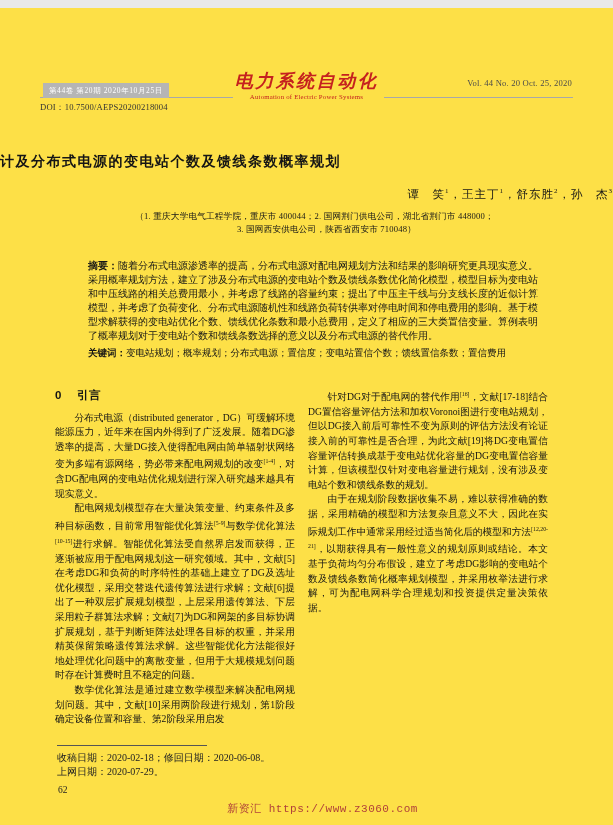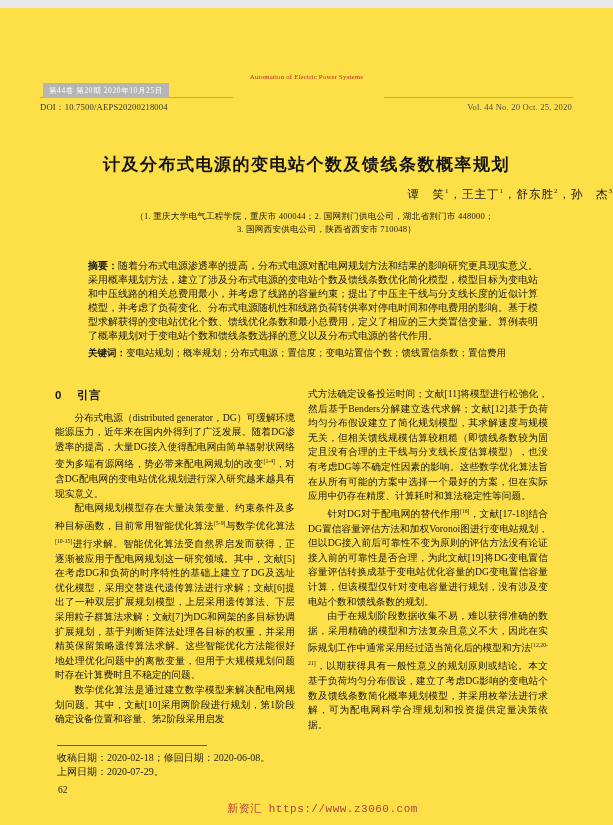--- a/index.html
+++ b/index.html
@@ -13,24 +13,24 @@
   .hdr-line.left{left:40px;width:193px;}
   .hdr-line.right{left:384px;width:189px;}
   .issue-badge{
     position:absolute;left:43px;top:75px;background:#b5b5b5;color:#ffffff;
     font-size:7.5px;letter-spacing:.6px;padding:3px 6px 2px 6px;white-space:nowrap;
   }
   .doi{position:absolute;left:40px;top:94px;font-size:8.6px;color:#333;letter-spacing:.2px;}
   .logo{position:absolute;left:0;right:0;top:64px;text-align:center;line-height:1.1;}
   .logo-cn{font-size:18px;font-weight:bold;font-style:italic;color:#c5211f;letter-spacing:2.5px;}
   .logo-en{font-size:6.8px;color:#c5211f;margin-top:1px;letter-spacing:.2px;}
-  .vol-en{position:absolute;right:41px;top:94px;font-size:8.6px;color:#4a4a4a;letter-spacing:.2px;}
+  .vol-en{position:absolute;right:41px;top:70px;font-size:8.6px;color:#4a4a4a;letter-spacing:.2px;}
   
-  .title{position:absolute;left:0;right:0;top:145px;text-align:center;
-    font-size:17px;font-weight:bold;letter-spacing:1.5px;}
+  .title{position:absolute;left:0;right:0;top:145px;text-align:left;
+    font-size:14px;font-weight:bold;letter-spacing:1.5px;}
   .authors{position:absolute;left:0;right:0;top:179px;text-align:right;font-size:11.5px;letter-spacing:1px;}
   .authors sup{font-size:7px;}
   .affil{position:absolute;left:0;right:0;text-align:center;font-size:8.6px;color:#161616;letter-spacing:.2px;}
   .affil.l1{top:203px;padding-left:16px;}
   .affil.l2{top:216px;padding-left:40px;}
   
   .abstract{position:absolute;left:88px;width:450px;top:251px;
     font-size:10px;line-height:14px;text-align:justify;}
   .keywords{position:absolute;left:88px;width:450px;top:339px;
     font-size:9.5px;line-height:13.3px;text-align:justify;}
@@ -55,20 +55,21 @@
 </head>
 <body>
 
 <div class="page">
 
   <div class="hdr-line left"></div>
   <div class="hdr-line right"></div>
   <div class="issue-badge">第44卷 第20期 2020年10月25日</div>
   <div class="doi">DOI：10.7500/AEPS20200218004</div>
   <div class="logo">
+    <div class="logo-cn">电力系统自动化</div>
     <div class="logo-en">Automation of Electric Power Systems</div>
   </div>
   <div class="vol-en">Vol. 44 No. 20 Oct. 25, 2020</div>
 
   <div class="title">计及分布式电源的变电站个数及馈线条数概率规划</div>
   <div class="authors"><span>谭　笑</span><sup>1</sup><span>，王主丁</span><sup>1</sup><span>，舒东胜</span><sup>2</sup><span>，孙　杰</span><sup>3</sup><span></span></div>
   <div class="affil l1">（1. 重庆大学电气工程学院，重庆市 400044；2. 国网荆门供电公司，湖北省荆门市 448000；</div>
   <div class="affil l2">3. 国网西安供电公司，陕西省西安市 710048）</div>
 
   <div class="abstract"><span class="lbl">摘要：</span><span>随着分布式电源渗透率的提高，分布式电源对配电网规划方法和结果的影响研究更具现实意义。采用概率规划方法，建立了涉及分布式电源的变电站个数及馈线条数优化简化模型，模型目标为变电站和中压线路的相关总费用最小，并考虑了线路的容量约束；提出了中压主干线与分支线长度的近似计算模型，并考虑了负荷变化、分布式电源随机性和线路负荷转供率对停电时间和停电费用的影响。基于模型求解获得的变电站优化个数、馈线优化条数和最小总费用，定义了相应的三大类置信变量。算例表明了概率规划对于变电站个数和馈线条数选择的意义以及分布式电源的替代作用。</span></div>
@@ -79,21 +80,20 @@
     <div class="col">
       <div class="sec-h"><span class="no">0</span><span>引言</span></div>
       <div>
           <div class="para"><span>分布式电源（distributed generator，DG）可缓解环境能源压力，近年来在国内外得到了广泛发展。随着DG渗透率的提高，大量DG接入使得配电网由简单辐射状网络变为多端有源网络，势必带来配电网规划的改变</span><sup>[1-4]</sup><span>，对含DG配电网的变电站优化规划进行深入研究越来越具有现实意义。</span></div>
           <div class="para"><span>配电网规划模型存在大量决策变量、约束条件及多种目标函数，目前常用智能优化算法</span><sup>[5-9]</sup><span>与数学优化算法</span><sup>[10-15]</sup><span>进行求解。智能优化算法受自然界启发而获得，正逐渐被应用于配电网规划这一研究领域。其中，文献[5]在考虑DG和负荷的时序特性的基础上建立了DG及选址优化模型，采用交替迭代遗传算法进行求解；文献[6]提出了一种双层扩展规划模型，上层采用遗传算法、下层采用粒子群算法求解；文献[7]为DG和网架的多目标协调扩展规划，基于判断矩阵法处理各目标的权重，并采用精英保留策略遗传算法求解。这些智能优化方法能很好地处理优化问题中的离散变量，但用于大规模规划问题时存在计算费时且不稳定的问题。</span></div>
           <div class="para"><span>数学优化算法是通过建立数学模型来解决配电网规划问题。其中，文献[10]采用两阶段进行规划，第1阶段确定设备位置和容量、第2阶段采用启发</span></div>
         </div>
     </div>
     <div class="col">
       <div>
-          <div class="para noindent"><span>式方法确定设备投运时间；文献[11]将模型进行松弛化，然后基于Benders分解建立迭代求解；文献[12]基于负荷均匀分布假设建立了简化规划模型，其求解速度与规模无关，但相关馈线规模估算较粗糙（即馈线条数较为固定且没有合理的主干线与分支线长度估算模型），也没有考虑DG等不确定性因素的影响。这些数学优化算法旨在从所有可能的方案中选择一个最好的方案，但在实际应用中仍存在精度、计算耗时和算法稳定性等问题。</span></div>
           <div class="para"><span>针对DG对于配电网的替代作用</span><sup>[16]</sup><span>，文献[17-18]结合DG置信容量评估方法和加权Voronoi图进行变电站规划，但以DG接入前后可靠性不变为原则的评估方法没有论证接入前的可靠性是否合理，为此文献[19]将DG变电置信容量评估转换成基于变电站优化容量的DG变电置信容量计算，但该模型仅针对变电容量进行规划，没有涉及变电站个数和馈线条数的规划。</span></div>
           <div class="para"><span>由于在规划阶段数据收集不易，难以获得准确的数据，采用精确的模型和方法复杂且意义不大，因此在实际规划工作中通常采用经过适当简化后的模型和方法</span><sup>[12,20-21]</sup><span>，以期获得具有一般性意义的规划原则或结论。本文基于负荷均匀分布假设，建立了考虑DG影响的变电站个数及馈线条数简化概率规划模型，并采用枚举法进行求解，可为配电网科学合理规划和投资提供定量决策依据。</span></div>
         </div>
     </div>
   </div>
 
   <div class="footnote">
     <div class="fn-rule"></div>
     <div>收稿日期：2020-02-18；修回日期：2020-06-08。</div>
     <div>上网日期：2020-07-29。</div>

